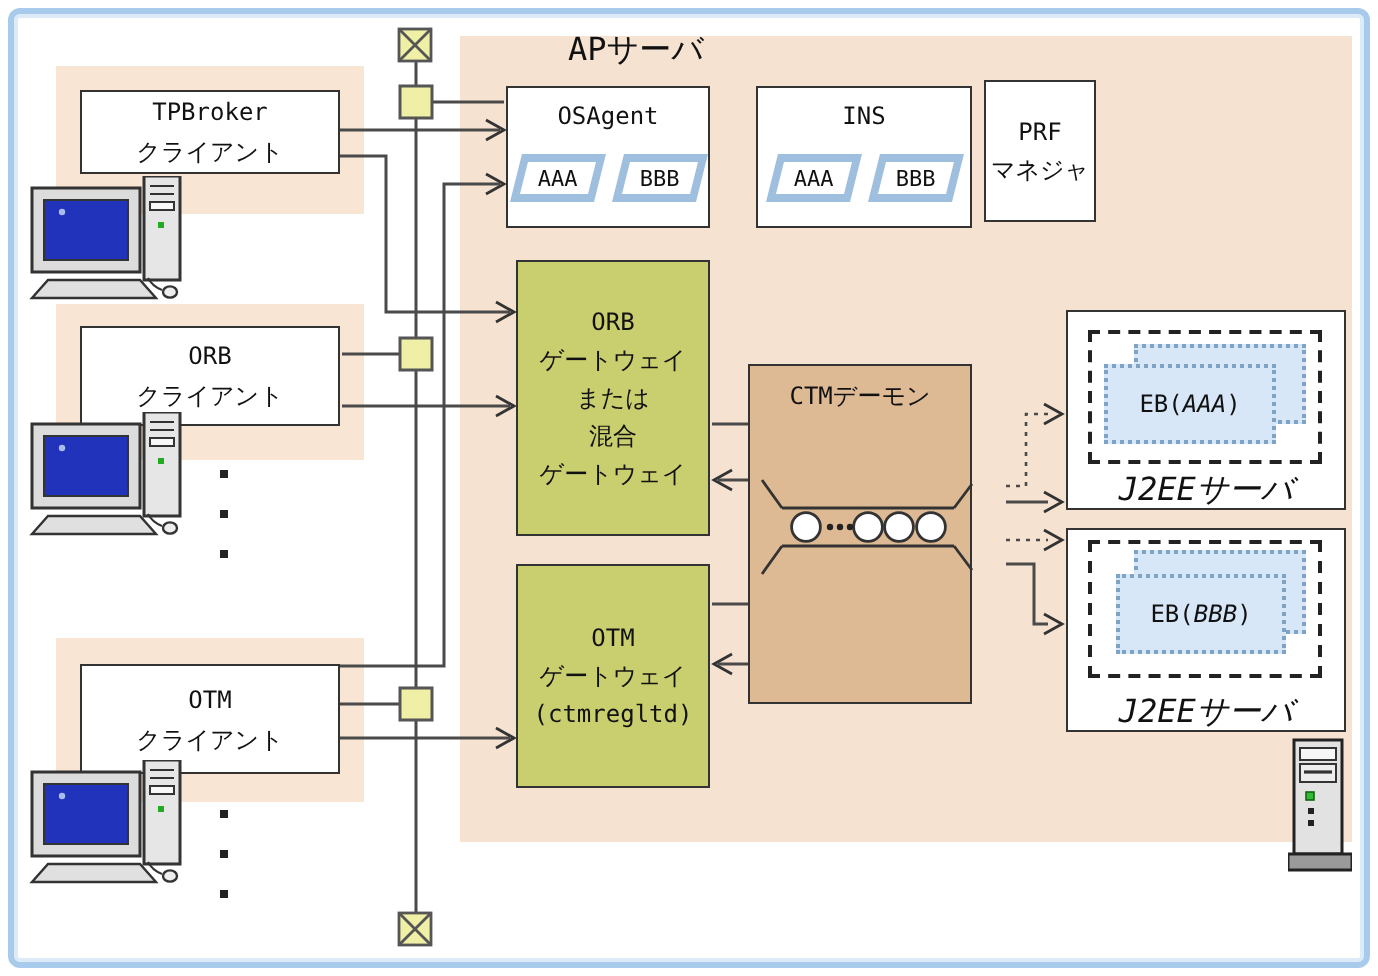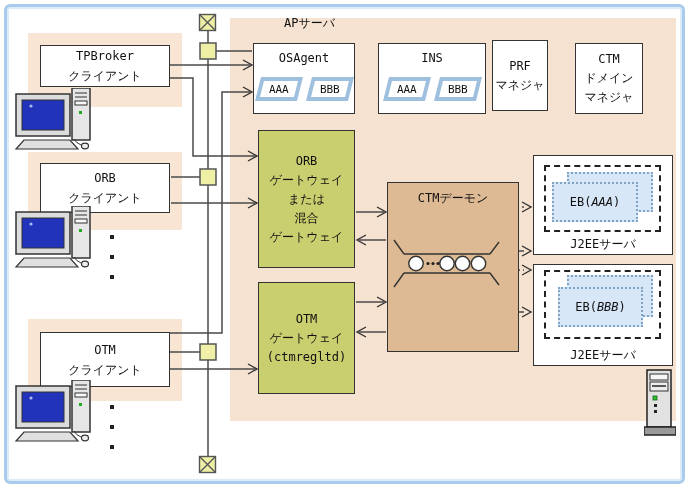--- a/index.html
+++ b/index.html
@@ -7,41 +7,41 @@
     position:relative;width:689px;height:488px;background:#ffffff;
     font-family:"DejaVu Sans Mono", monospace;color:#111;overflow:hidden;
   }
   .abs{position:absolute;}
   #frame{
     left:4px;top:4px;width:675px;height:474px;
     border:3px solid #a9cbeb;border-radius:6px;
     box-shadow:inset 0 0 0 2px #ddebf8;
   }
   #ap-region{left:230px;top:18px;width:446px;height:403px;background:#f6e2d0;}
-  #ap-label{left:284px;top:15px;width:100px;font-size:12px;text-align:left;}
+  #ap-label{left:284px;top:15px;width:100px;font-size:16px;text-align:left;}
   .peach{background:#f8e5d4;}
   .wbox{background:#ffffff;border:1.5px solid #333;box-sizing:border-box;
         display:flex;flex-direction:column;align-items:center;justify-content:center;
         font-size:12px;line-height:19px;text-align:center;}
   .client-box{line-height:20px;}
   .green-box{background:#c9ce6f;border:1.5px solid #333;box-sizing:border-box;
         display:flex;flex-direction:column;align-items:center;justify-content:center;
         font-size:12px;line-height:19px;text-align:center;}
   .brown-box{background:#ddba94;border:1.5px solid #333;box-sizing:border-box;}
   .daemon-label{position:absolute;left:0;top:7px;width:100%;text-align:center;font-size:12px;}
   .tag-row{position:absolute;left:0;top:33px;width:100%;display:flex;justify-content:center;gap:9px;}
   .tag{width:34px;height:16px;border:4px solid #9fbfdf;background:#fff;
        transform:skewX(-14deg);display:flex;align-items:center;justify-content:center;
        font-size:11px;}
   .tag span{transform:skewX(14deg);}
   .boxtitle{position:absolute;left:0;top:5px;width:100%;text-align:center;font-size:12px;}
   .dashed-group{position:absolute;border:2px dashed #222;box-sizing:border-box;background:transparent;}
   .eb{position:absolute;background:#d8e7f7;border:2px dotted #7fa3c4;box-sizing:border-box;}
   .eb-front{display:flex;align-items:center;justify-content:center;font-size:12px;}
-  .j2ee-label{position:absolute;left:0;width:100%;text-align:center;font-size:12px;}
+  .j2ee-label{position:absolute;left:0;width:100%;text-align:center;font-size:16px;font-style:italic;}
   .dots{display:flex;flex-direction:column;gap:16px;}
   .dots i{width:4px;height:4px;background:#222;}
   svg{display:block;}
 </style>
 </head>
 <body>
 
 <div id="canvas">
 
   <div id="frame" class="abs"></div>
@@ -136,25 +136,20 @@
         </div>
       <div class="tag">
           <span>BBB</span>
         </div>
     </div>
   </div>
   <div class="abs wbox" style="left:492px;top:40px;width:56px;height:71px;">
     <div>PRF</div>
     <div>マネジャ</div>
   </div>
-  <div class="abs wbox" style="left:575px;top:43px;width:68px;height:71px;">
-    <div>CTM</div>
-    <div>ドメイン</div>
-    <div>マネジャ</div>
-  </div>
 
   <div class="abs wbox client-box" style="left:40px;top:45px;width:130px;height:42px;">
     <div>TPBroker</div>
     <div>クライアント</div>
   </div>
   <div class="abs wbox client-box" style="left:40px;top:163px;width:130px;height:50px;">
     <div>ORB</div>
     <div>クライアント</div>
   </div>
   <div class="abs wbox client-box" style="left:40px;top:332px;width:130px;height:55px;">
@@ -168,21 +163,21 @@
     <div>または</div>
     <div>混合</div>
     <div>ゲートウェイ</div>
   </div>
   <div class="abs green-box" style="left:258px;top:282px;width:97px;height:112px;">
     <div>OTM</div>
     <div>ゲートウェイ</div>
     <div>(ctmregltd)</div>
   </div>
 
-  <div class="abs brown-box" style="left:387px;top:182px;width:132px;height:170px;">
+  <div class="abs brown-box" style="left:374px;top:182px;width:112px;height:170px;">
     <div class="daemon-label">CTMデーモン</div>
     <svg class="abs" style="left:0;top:0;" width="113" height="167" viewBox="0 0 113 167">
       <g stroke="#333" stroke-width="1.4" fill="none">
         <path d="M16,71 H102 M16,90 H102"></path>
         <path d="M6,57 L16,71 M6,104 L16,90 M102,71 L111,59 M102,90 L111,102"></path>
       </g>
       <g fill="#fff" stroke="#333" stroke-width="1.4">
         <circle cx="28" cy="80.5" r="7.2"></circle>
         <circle cx="59" cy="80.5" r="7.2"></circle>
         <circle cx="74.5" cy="80.5" r="7.2"></circle>

